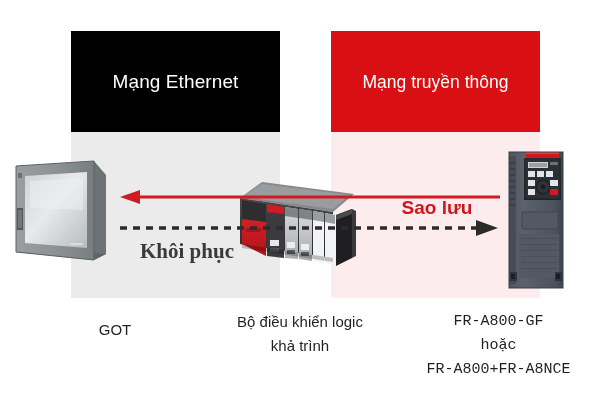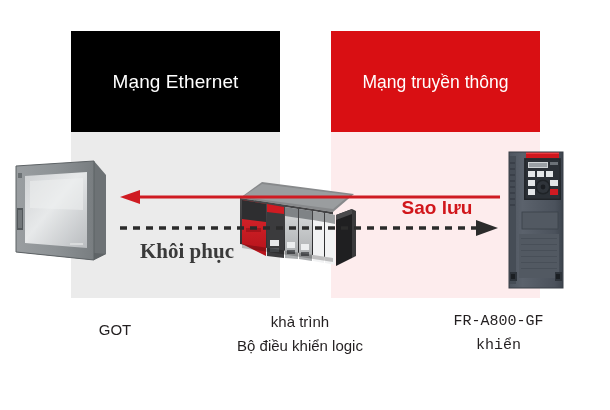--- a/index.html
+++ b/index.html
@@ -352,20 +352,21 @@
 </div>
 
 <div id="backup-label">Sao lưu</div>
 <div id="restore-label">Khôi phục</div>
 
 <div class="caption" id="got-caption">
   <span class="caption-line">GOT</span>
 </div>
 
 <div class="caption" id="plc-caption">
+  <span class="caption-line">Bộ điều khiển logic</span>
   <span class="caption-line">khả trình</span>
-  <span class="caption-line">Bộ điều khiển logic</span>
 </div>
 
 <div class="caption" id="inverter-caption">
   <span class="caption-line">FR-A800-GF</span>
-  <span class="caption-line">khiển</span>
+  <span class="caption-line">hoặc</span>
+  <span class="caption-line">FR-A800+FR-A8NCE</span>
 </div>
 
 </body></html>

